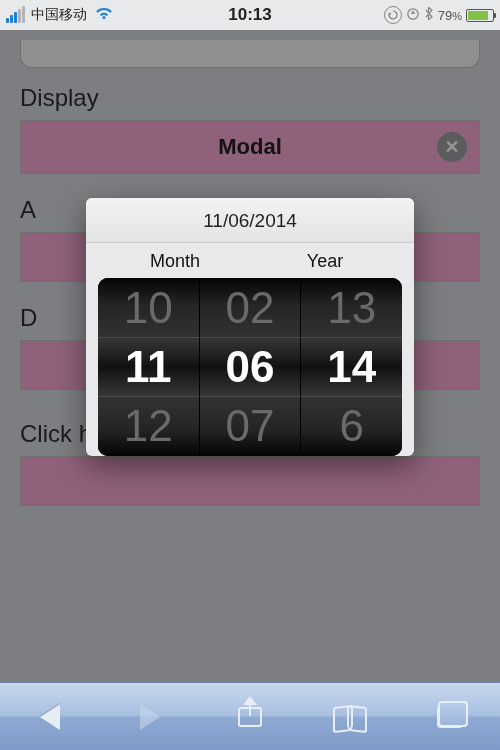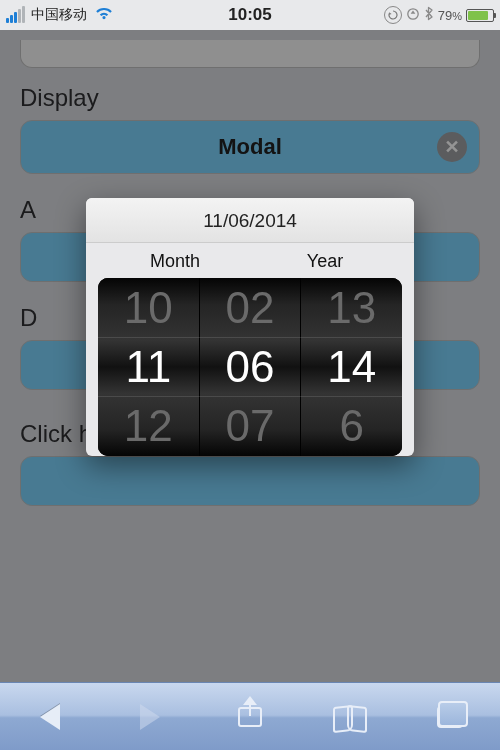--- a/index.html
+++ b/index.html
@@ -28,21 +28,21 @@
   .clock { position:absolute; left:50%; transform:translateX(-50%); font-weight:600; font-size:17px; color:#222; }
   .status-right { margin-left:auto; display:flex; align-items:center; gap:4px; font-size:13px; color:#555;}
   .lock-circle { width:18px; height:18px; border:1px solid #888; border-radius:50%; display:flex; align-items:center; justify-content:center; font-size:10px;}
   .battery { display:inline-flex; align-items:center; }
   .batt-body { width:28px; height:13px; border:1px solid #555; border-radius:2px; position:relative; }
   .batt-body::after { content:""; position:absolute; right:-3px; top:3px; width:2px; height:5px; background:#555; border-radius:0 1px 1px 0;}
   .batt-fill { position:absolute; left:1px; top:1px; bottom:1px; width:78%; background:#7fc24a; border-radius:1px;}
 
   
   .page { padding: 10px 20px; color:#3b3b3b; }
-  .card { background:#7dd3fc; border:1px solid #c0c0c0; border-radius:12px; height:54px; margin-bottom:14px; position:relative; display:flex; align-items:center; justify-content:center; font-weight:700; font-size:22px; color:#222;}
+  .card { background:#f9a8d4; border:1px solid #c0c0c0; border-radius:0; height:54px; margin-bottom:14px; position:relative; display:flex; align-items:center; justify-content:center; font-weight:700; font-size:22px; color:#222;}
   .card .close-knob { position:absolute; right:12px; top:50%; transform:translateY(-50%); width:30px; height:30px; border-radius:50%; background:#9d9fa3; color:#fff; display:flex; align-items:center; justify-content:center; font-size:18px; font-weight:700;}
   .field-label { font-size:24px; color:#303033; margin:16px 0 8px; }
   .partial-card-top { border:1px solid #c0c0c0; border-top:none; border-radius:0 0 12px 12px; height:28px; background:#f6f6f6; margin-bottom:6px;}
 
   
   .scrim { position:absolute; inset:30px 0 68px 0; background:rgba(0,0,0,0.42); }
 
   
   .modal {
     position:absolute; left:50%; top:198px; transform:translateX(-50%);
@@ -54,21 +54,21 @@
   .wheel-headers div { flex:1; text-align:center; font-size:18px; color:#111; }
   .wheels {
     margin:0 12px; height:178px; border-radius:10px; background:#000; position:relative; display:flex; overflow:hidden;
     box-shadow: inset 0 12px 20px rgba(0,0,0,0.9), inset 0 -12px 20px rgba(0,0,0,0.9);
   }
   .wheel { flex:1; position:relative; }
   .wheel + .wheel { border-left:1px solid #000; }
   .wheel::before { content:""; position:absolute; inset:0; background:linear-gradient(#050505 0%, #2b2b2b 15%, #3d3d3d 35%, #141414 50%, #3d3d3d 65%, #2b2b2b 85%, #050505 100%); opacity:0.85; }
   .slot { position:absolute; left:0; right:0; height:59px; display:flex; align-items:center; justify-content:center; font-size:44px; }
   .slot.prev { top:0; color:#6a6a6a; }
-  .slot.curr { top:59px; color:#fff; font-weight:400; }
+  .slot.curr { top:59px; color:#fff; font-weight:700; }
   .slot.next { top:118px; color:#6a6a6a; }
   .wheels .sel-line { position:absolute; left:0; right:0; height:1px; background:rgba(255,255,255,0.12);}
   .wheels .sel-line.top { top:59px;} .wheels .sel-line.bot { top:118px;}
   .modal-buttons { display:flex; gap:8px; padding:10px 12px 14px; }
   .mbtn { flex:1; height:46px; border-radius:8px; border:1px solid #000; background:linear-gradient(#4a4a4a 0%, #2a2a2a 8%, #050505 50%, #000 100%); color:#fff; font-size:20px; display:flex; align-items:center; justify-content:center; cursor:pointer;}
   .mbtn:first-child { background:linear-gradient(#6a6a6a 0%, #3a3a3a 12%, #101010 55%, #000 100%); }
 
   
   .toolbar {
     position:absolute; left:0; right:0; bottom:0; height:68px;
@@ -101,21 +101,21 @@
         <span></span>
         <span></span>
       </span>
     <span class="carrier">中国移动</span>
     <span class="wifi">
       <svg width="18" height="14" viewBox="0 0 18 14">
           <path fill="#1e7fd6" d="M9 13.2a1.6 1.6 0 1 0 0-3.2 1.6 1.6 0 0 0 0 3.2zm-4.2-4.6 1.5 1.5A4 4 0 0 1 9 8.8a4 4 0 0 1 2.7 1.3l1.5-1.5A6.1 6.1 0 0 0 9 6.7a6.1 6.1 0 0 0-4.2 1.9zM1.2 5.2l1.5 1.5A8.6 8.6 0 0 1 9 4.1a8.6 8.6 0 0 1 6.3 2.6l1.5-1.5A10.7 10.7 0 0 0 9 2 10.7 10.7 0 0 0 1.2 5.2z"></path>
         </svg>
     </span>
   </div>
-  <div class="clock">10:05</div>
+  <div class="clock">10:13</div>
   <div class="status-right">
     <span class="lock-circle">
       <svg width="10" height="10" viewBox="0 0 10 10">
           <path fill="none" stroke="#777" stroke-width="1.2" d="M5 1a4 4 0 1 1-3.7 2.5"></path>
           <path fill="#777" d="M1 2.2l.2 2.5 2.4-.7z"></path>
         </svg>
     </span>
     <span style="color:#777;">
       <svg width="14" height="14" viewBox="0 0 14 14">
           <circle cx="7" cy="7" r="5.2" fill="none" stroke="#888" stroke-width="1.3"></circle>

